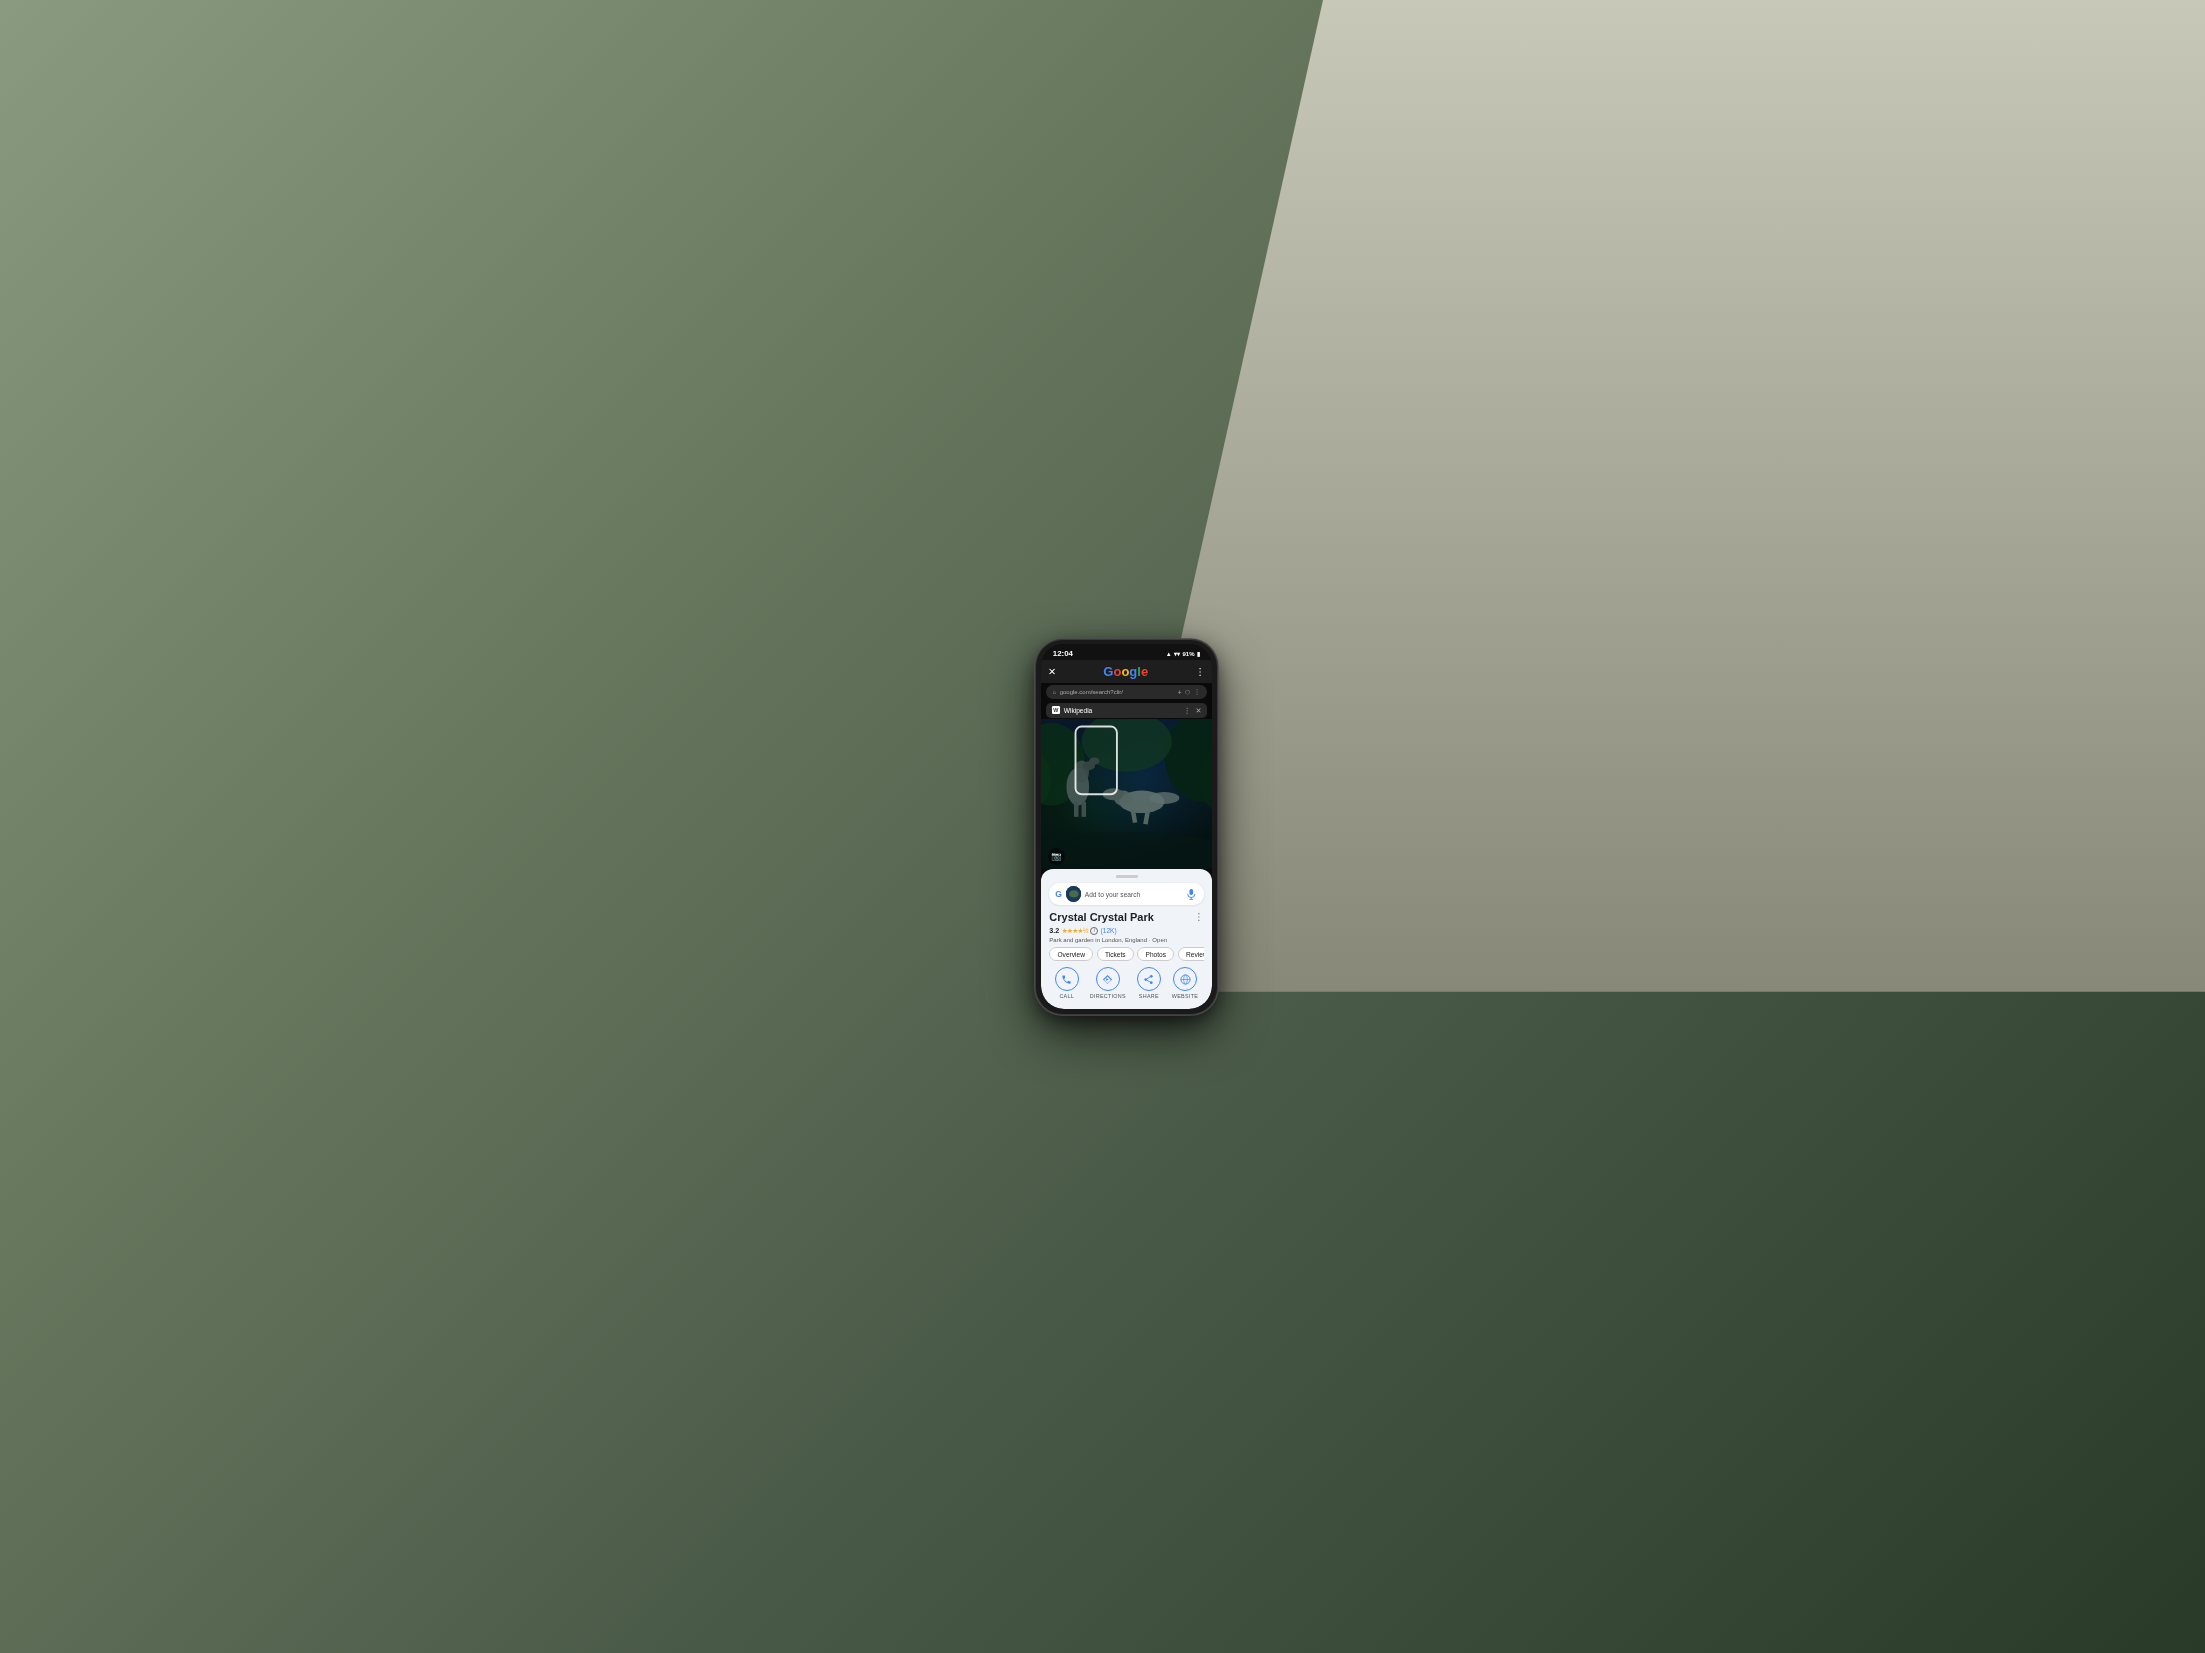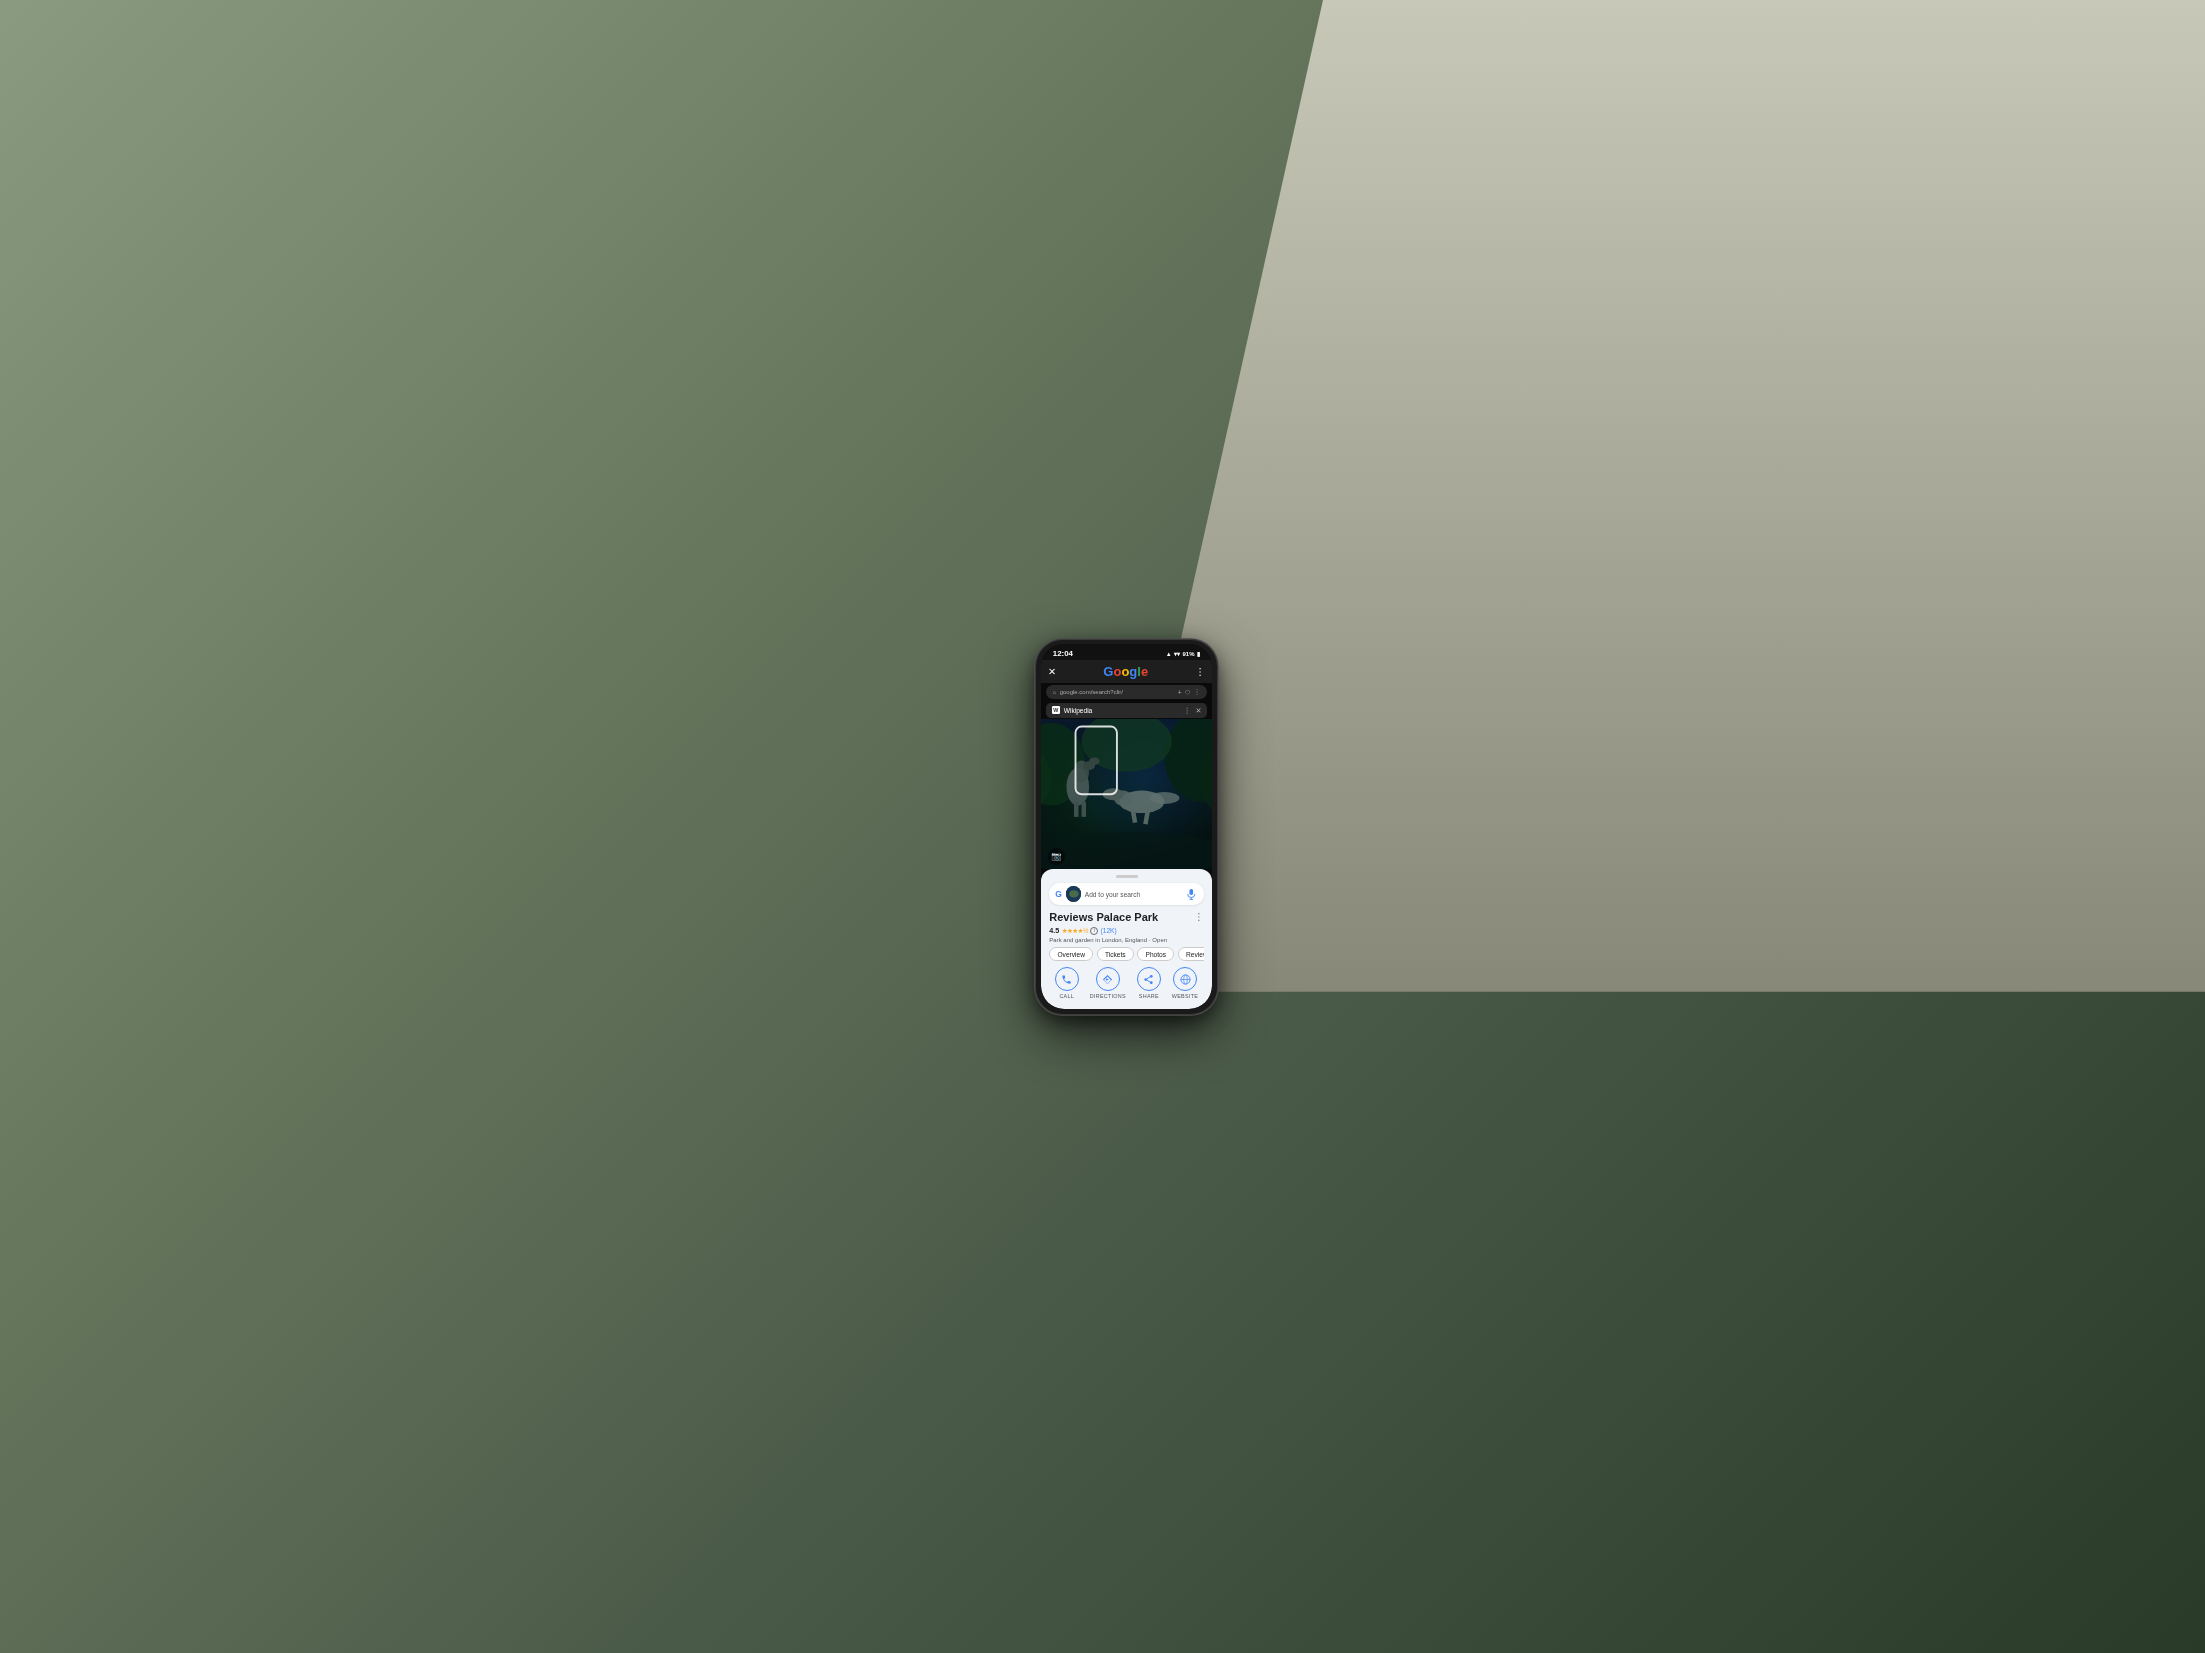--- a/index.html
+++ b/index.html
@@ -490,26 +490,26 @@
             <svg width="8.5" height="11" viewBox="0 0 14 18">
               <rect x="4" y="0" width="6" height="10" rx="3" fill="#4285f4"></rect>
               <path d="M1,8 Q1,14 7,14 Q13,14 13,8" fill="none" stroke="#4285f4" stroke-width="1.5"></path>
               <line x1="7" y1="14" x2="7" y2="17" stroke="#4285f4" stroke-width="1.5"></line>
               <line x1="4" y1="17" x2="10" y2="17" stroke="#4285f4" stroke-width="1.5"></line>
             </svg>
           </div>
         </div>
 
         <div class="place-header">
-          <span class="place-name">Reviews Palace Park</span>
+          <span class="place-name">Crystal Crystal Park</span>
           <span class="place-menu">⋮</span>
         </div>
 
         <div class="rating-row">
-          <span class="rating-num">4.5</span>
+          <span class="rating-num">3.2</span>
           <span class="stars">★★★★½</span>
           <span class="info-icon">i</span>
           <span class="review-count">(12K)</span>
         </div>
 
         <div class="place-desc">
           <span>Park and garden in London, England · Open</span>
         </div>
 
         <div class="tabs-row">

